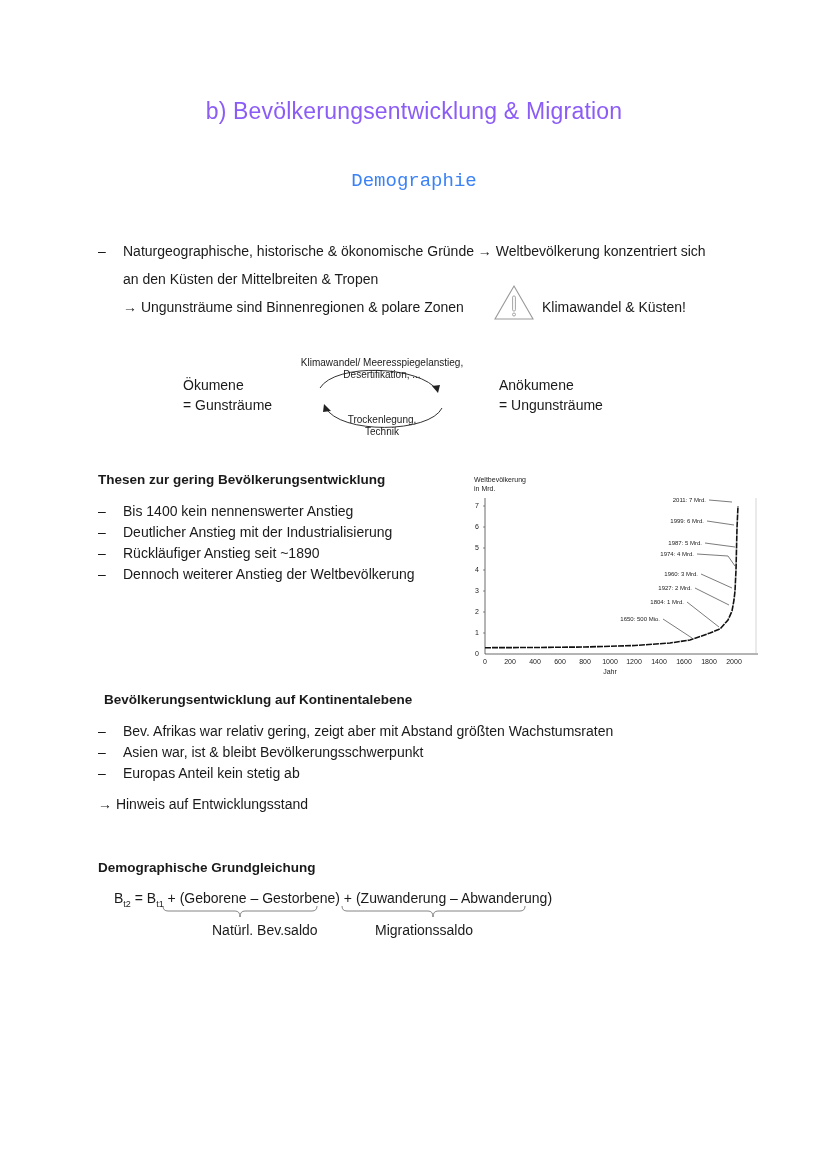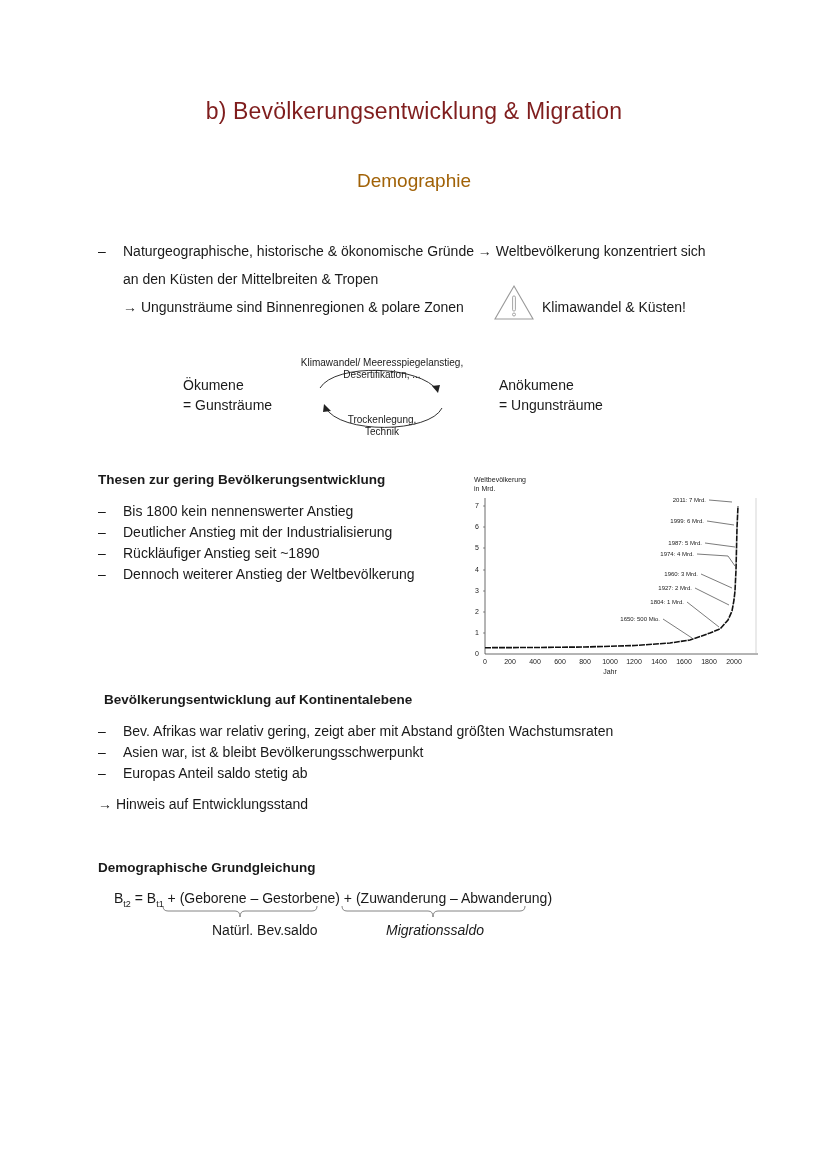--- a/index.html
+++ b/index.html
@@ -4,26 +4,26 @@
   <style>
     html, body { margin: 0; padding: 0; background: #ffffff; }
     body {
       width: 828px; height: 1171px; position: relative; overflow: hidden;
       font-family: "Liberation Sans", "DejaVu Sans", sans-serif;
       color: #1a1a1a;
     }
     .abs { position: absolute; }
     .title {
       left: 0; width: 828px; top: 98px; text-align: center;
-      font-size: 23px; font-weight: normal; color: #7f1d1d;
+      font-size: 23px; font-weight: normal; color: #8b5cf6;
       letter-spacing: 0.2px;
     }
     .subtitle {
       left: 0; width: 828px; top: 170px; text-align: center;
-      font-size: 19px; color: #a16207; padding-left: 0;
+      font-size: 19px; color: #3b82f6; padding-left: 0; font-family: Liberation Mono, monospace;
     }
     .subtitle span { position: relative; left: 0px; }
     .txt { font-size: 14px; line-height: 20px; white-space: nowrap; }
     .dash { left: 98px; width: 14px; font-size: 14px; line-height: 20px; }
     .bold { font-weight: bold; font-size: 13.5px; }
     svg text { font-family: "Liberation Sans", "DejaVu Sans", sans-serif; }
     .brace-label { font-size: 14px; }
   </style>
 </head>
 <body>
@@ -60,21 +60,21 @@
   <div>Klimawandel/ Meeresspiegelanstieg,</div>
   <div>Desertifikation, ...</div>
 </div>
 <div class="abs" style="left:282px; top:414px; width:200px; text-align:center; font-size:10px; line-height:12px;">
   <div>Trockenlegung,</div>
   <div>Technik</div>
 </div>
 
 <div class="abs txt bold" style="left:98px; top:470px;">Thesen zur gering Bevölkerungsentwicklung</div>
 <div class="abs dash" style="top:501px;">–</div>
-<div class="abs txt" style="left:123px; top:501px;">Bis 1800 kein nennenswerter Anstieg</div>
+<div class="abs txt" style="left:123px; top:501px;">Bis 1400 kein nennenswerter Anstieg</div>
 <div class="abs dash" style="top:522px;">–</div>
 <div class="abs txt" style="left:123px; top:522px;">Deutlicher Anstieg mit der Industrialisierung</div>
 <div class="abs dash" style="top:543px;">–</div>
 <div class="abs txt" style="left:123px; top:543px;">Rückläufiger Anstieg seit ~1890</div>
 <div class="abs dash" style="top:564px;">–</div>
 <div class="abs txt" style="left:123px; top:564px;">Dennoch weiterer Anstieg der Weltbevölkerung</div>
 
 <div class="abs" style="left:470px; top:474px; width:300px; height:210px;">
   <svg width="300" height="210" viewBox="0 0 300 210" font-size="7" fill="#222">
     <text x="4" y="8">Weltbevölkerung</text>
@@ -143,27 +143,27 @@
     </g>
   </svg>
 </div>
 
 <div class="abs txt bold" style="left:104px; top:690px;">Bevölkerungsentwicklung auf Kontinentalebene</div>
 <div class="abs dash" style="top:721px;">–</div>
 <div class="abs txt" style="left:123px; top:721px;">Bev. Afrikas war relativ gering, zeigt aber mit Abstand größten Wachstumsraten</div>
 <div class="abs dash" style="top:742px;">–</div>
 <div class="abs txt" style="left:123px; top:742px;">Asien war, ist &amp; bleibt Bevölkerungsschwerpunkt</div>
 <div class="abs dash" style="top:763px;">–</div>
-<div class="abs txt" style="left:123px; top:763px;">Europas Anteil saldo stetig ab</div>
+<div class="abs txt" style="left:123px; top:763px;">Europas Anteil kein stetig ab</div>
 <div class="abs txt" style="left:98px; top:794px;">→ Hinweis auf Entwicklungsstand</div>
 
 <div class="abs txt bold" style="left:98px; top:858px;">Demographische Grundgleichung</div>
 <div class="abs txt" style="left:114px; top:888px;">
   <span>B</span><sub style="font-size:9px;">t2</sub><span> = B</span><sub style="font-size:9px;">t1</sub><span> + (</span><span>Geborene – Gestorbene</span><span>) + (</span><span>Zuwanderung – Abwanderung</span><span>)</span>
 </div>
 <div class="abs" style="left:160px; top:903px; width:380px; height:20px;">
   <svg width="380" height="20" viewBox="0 0 380 20">
     <path d="M3,3 Q3,8 8,8 L75,8 Q80,8 80,14 Q80,8 85,8 L152,8 Q157,8 157,3" fill="none" stroke="#777" stroke-width="0.9"></path>
     <path d="M182,3 Q182,8 187,8 L268,8 Q273,8 273,14 Q273,8 278,8 L360,8 Q365,8 365,3" fill="none" stroke="#777" stroke-width="0.9"></path>
   </svg>
 </div>
 <div class="abs txt brace-label" style="left:184px; top:920px;margin-left:28px;">Natürl. Bev.saldo</div>
-<div class="abs txt brace-label" style="left:386px; top:920px;font-style:italic;">Migrationssaldo</div>
+<div class="abs txt brace-label" style="left:375px; top:920px;">Migrationssaldo</div>
 
 </body></html>

